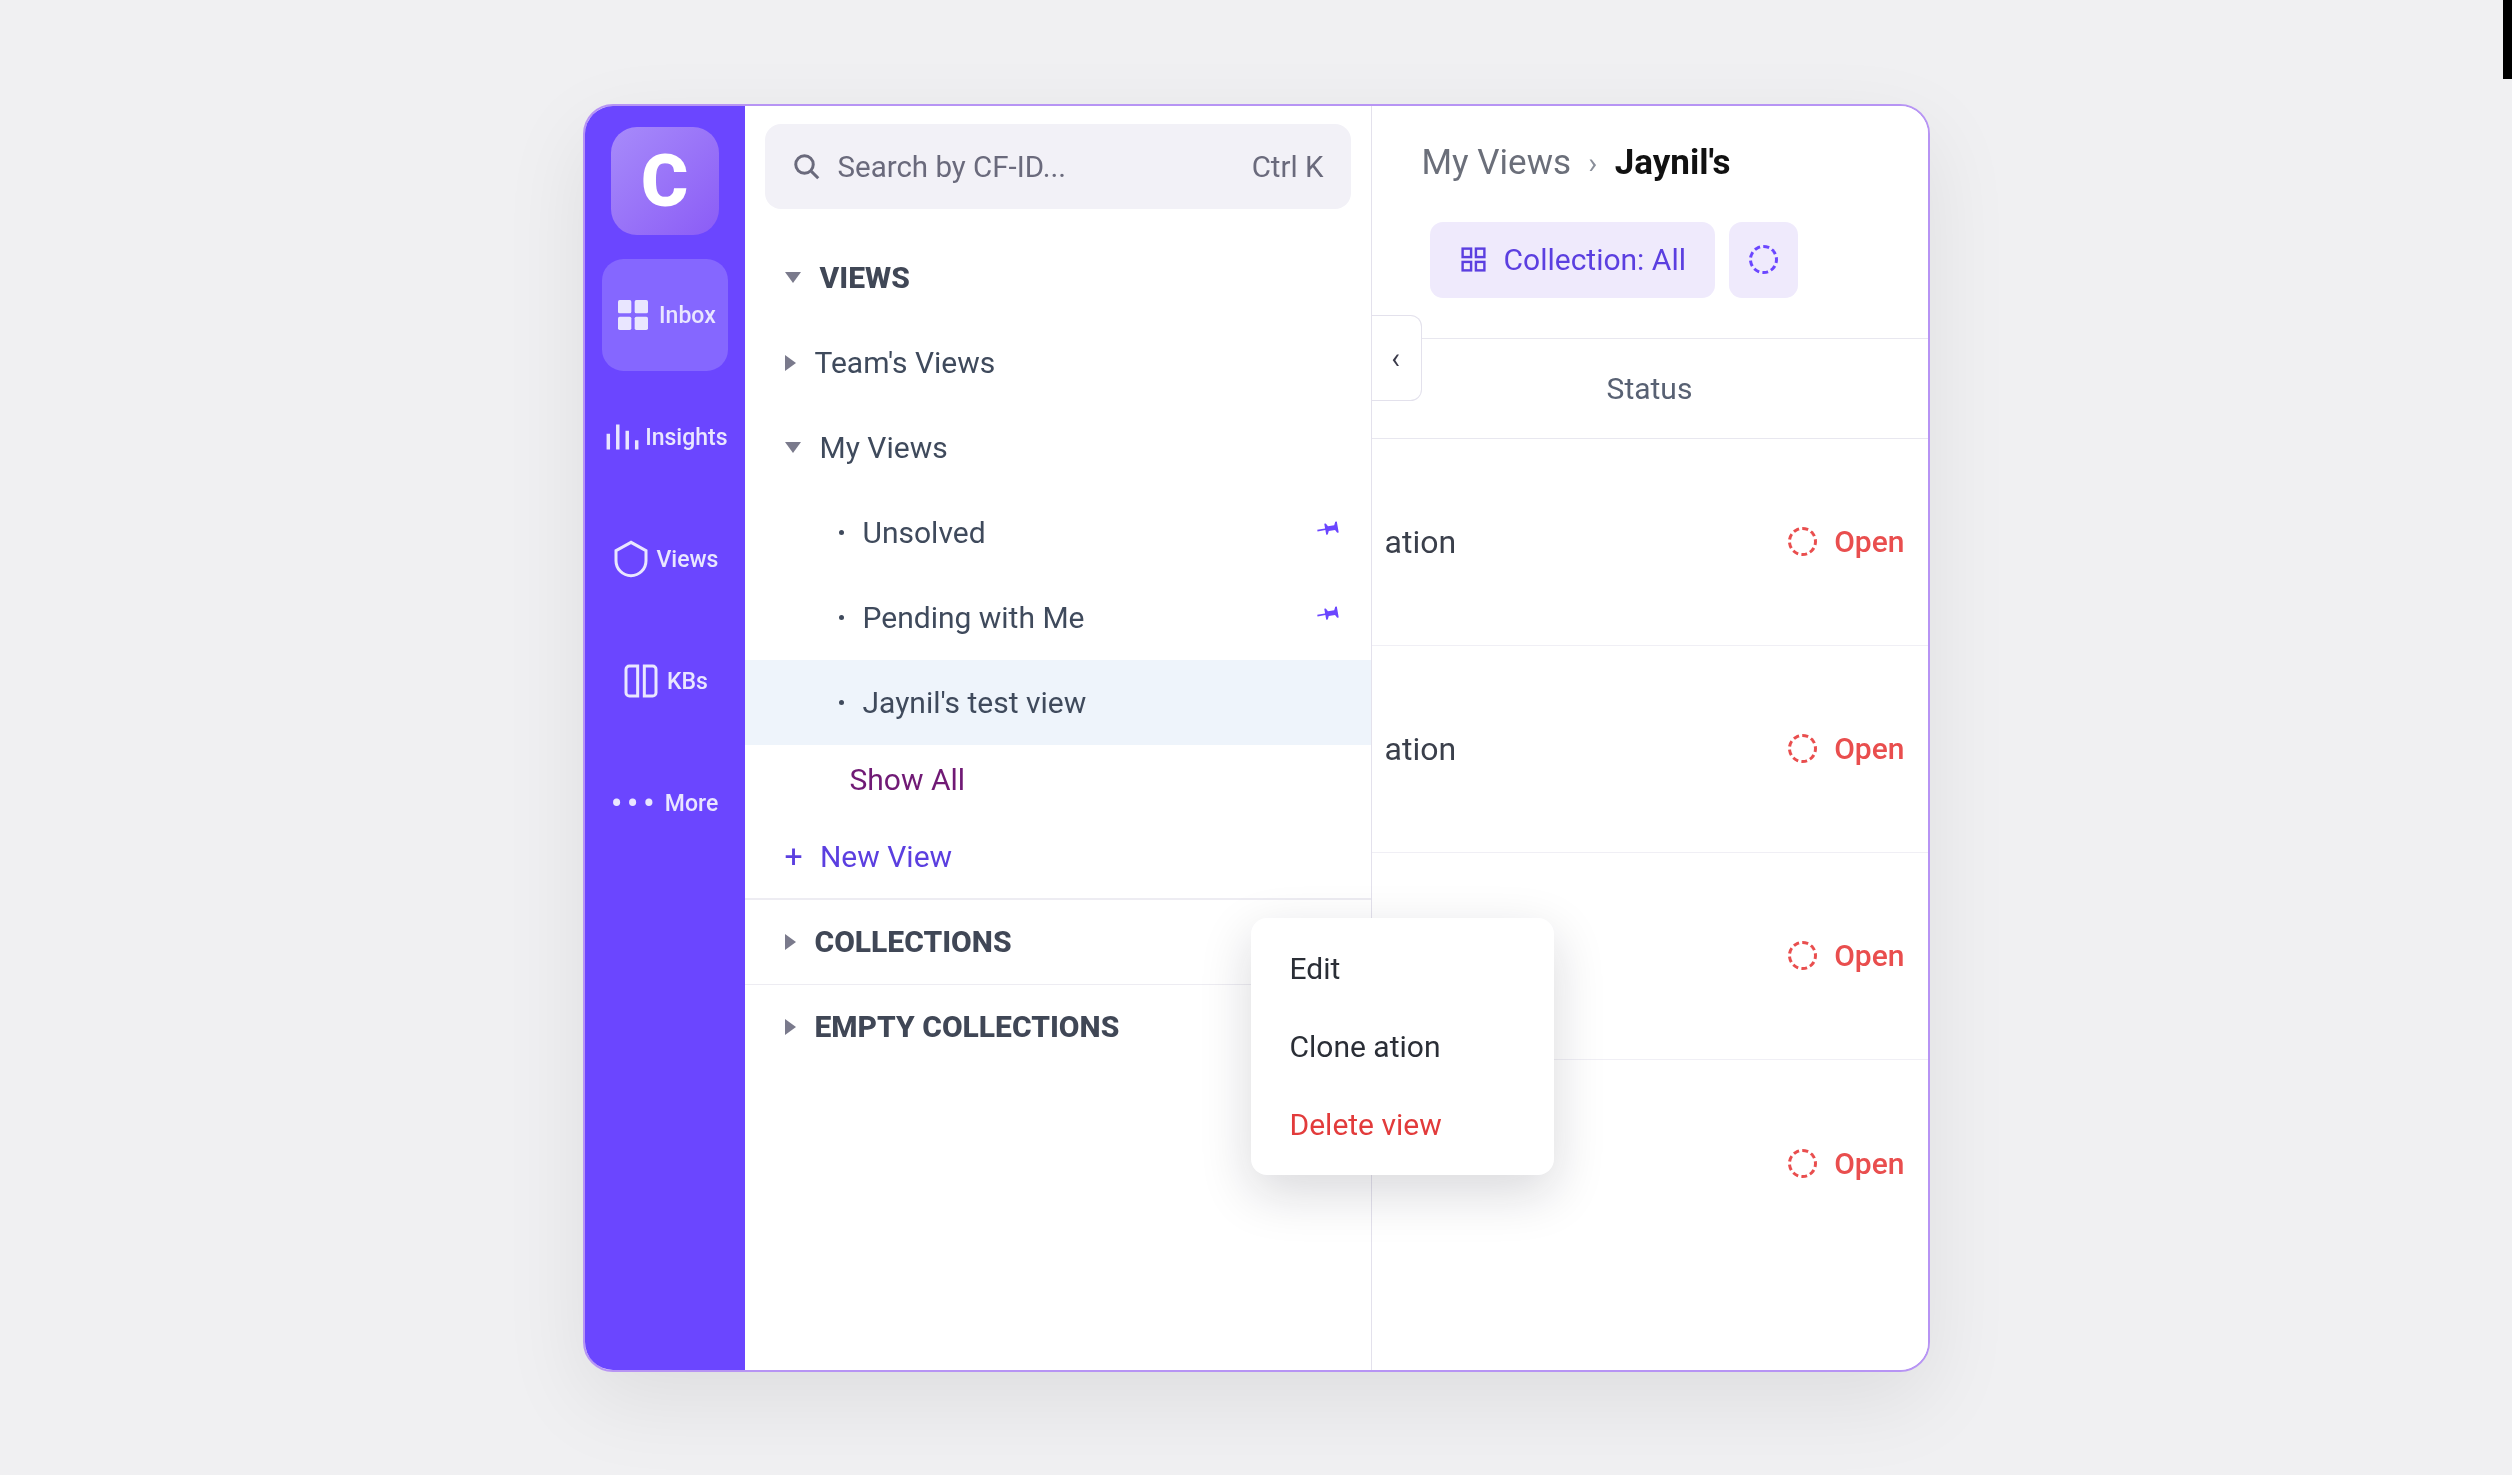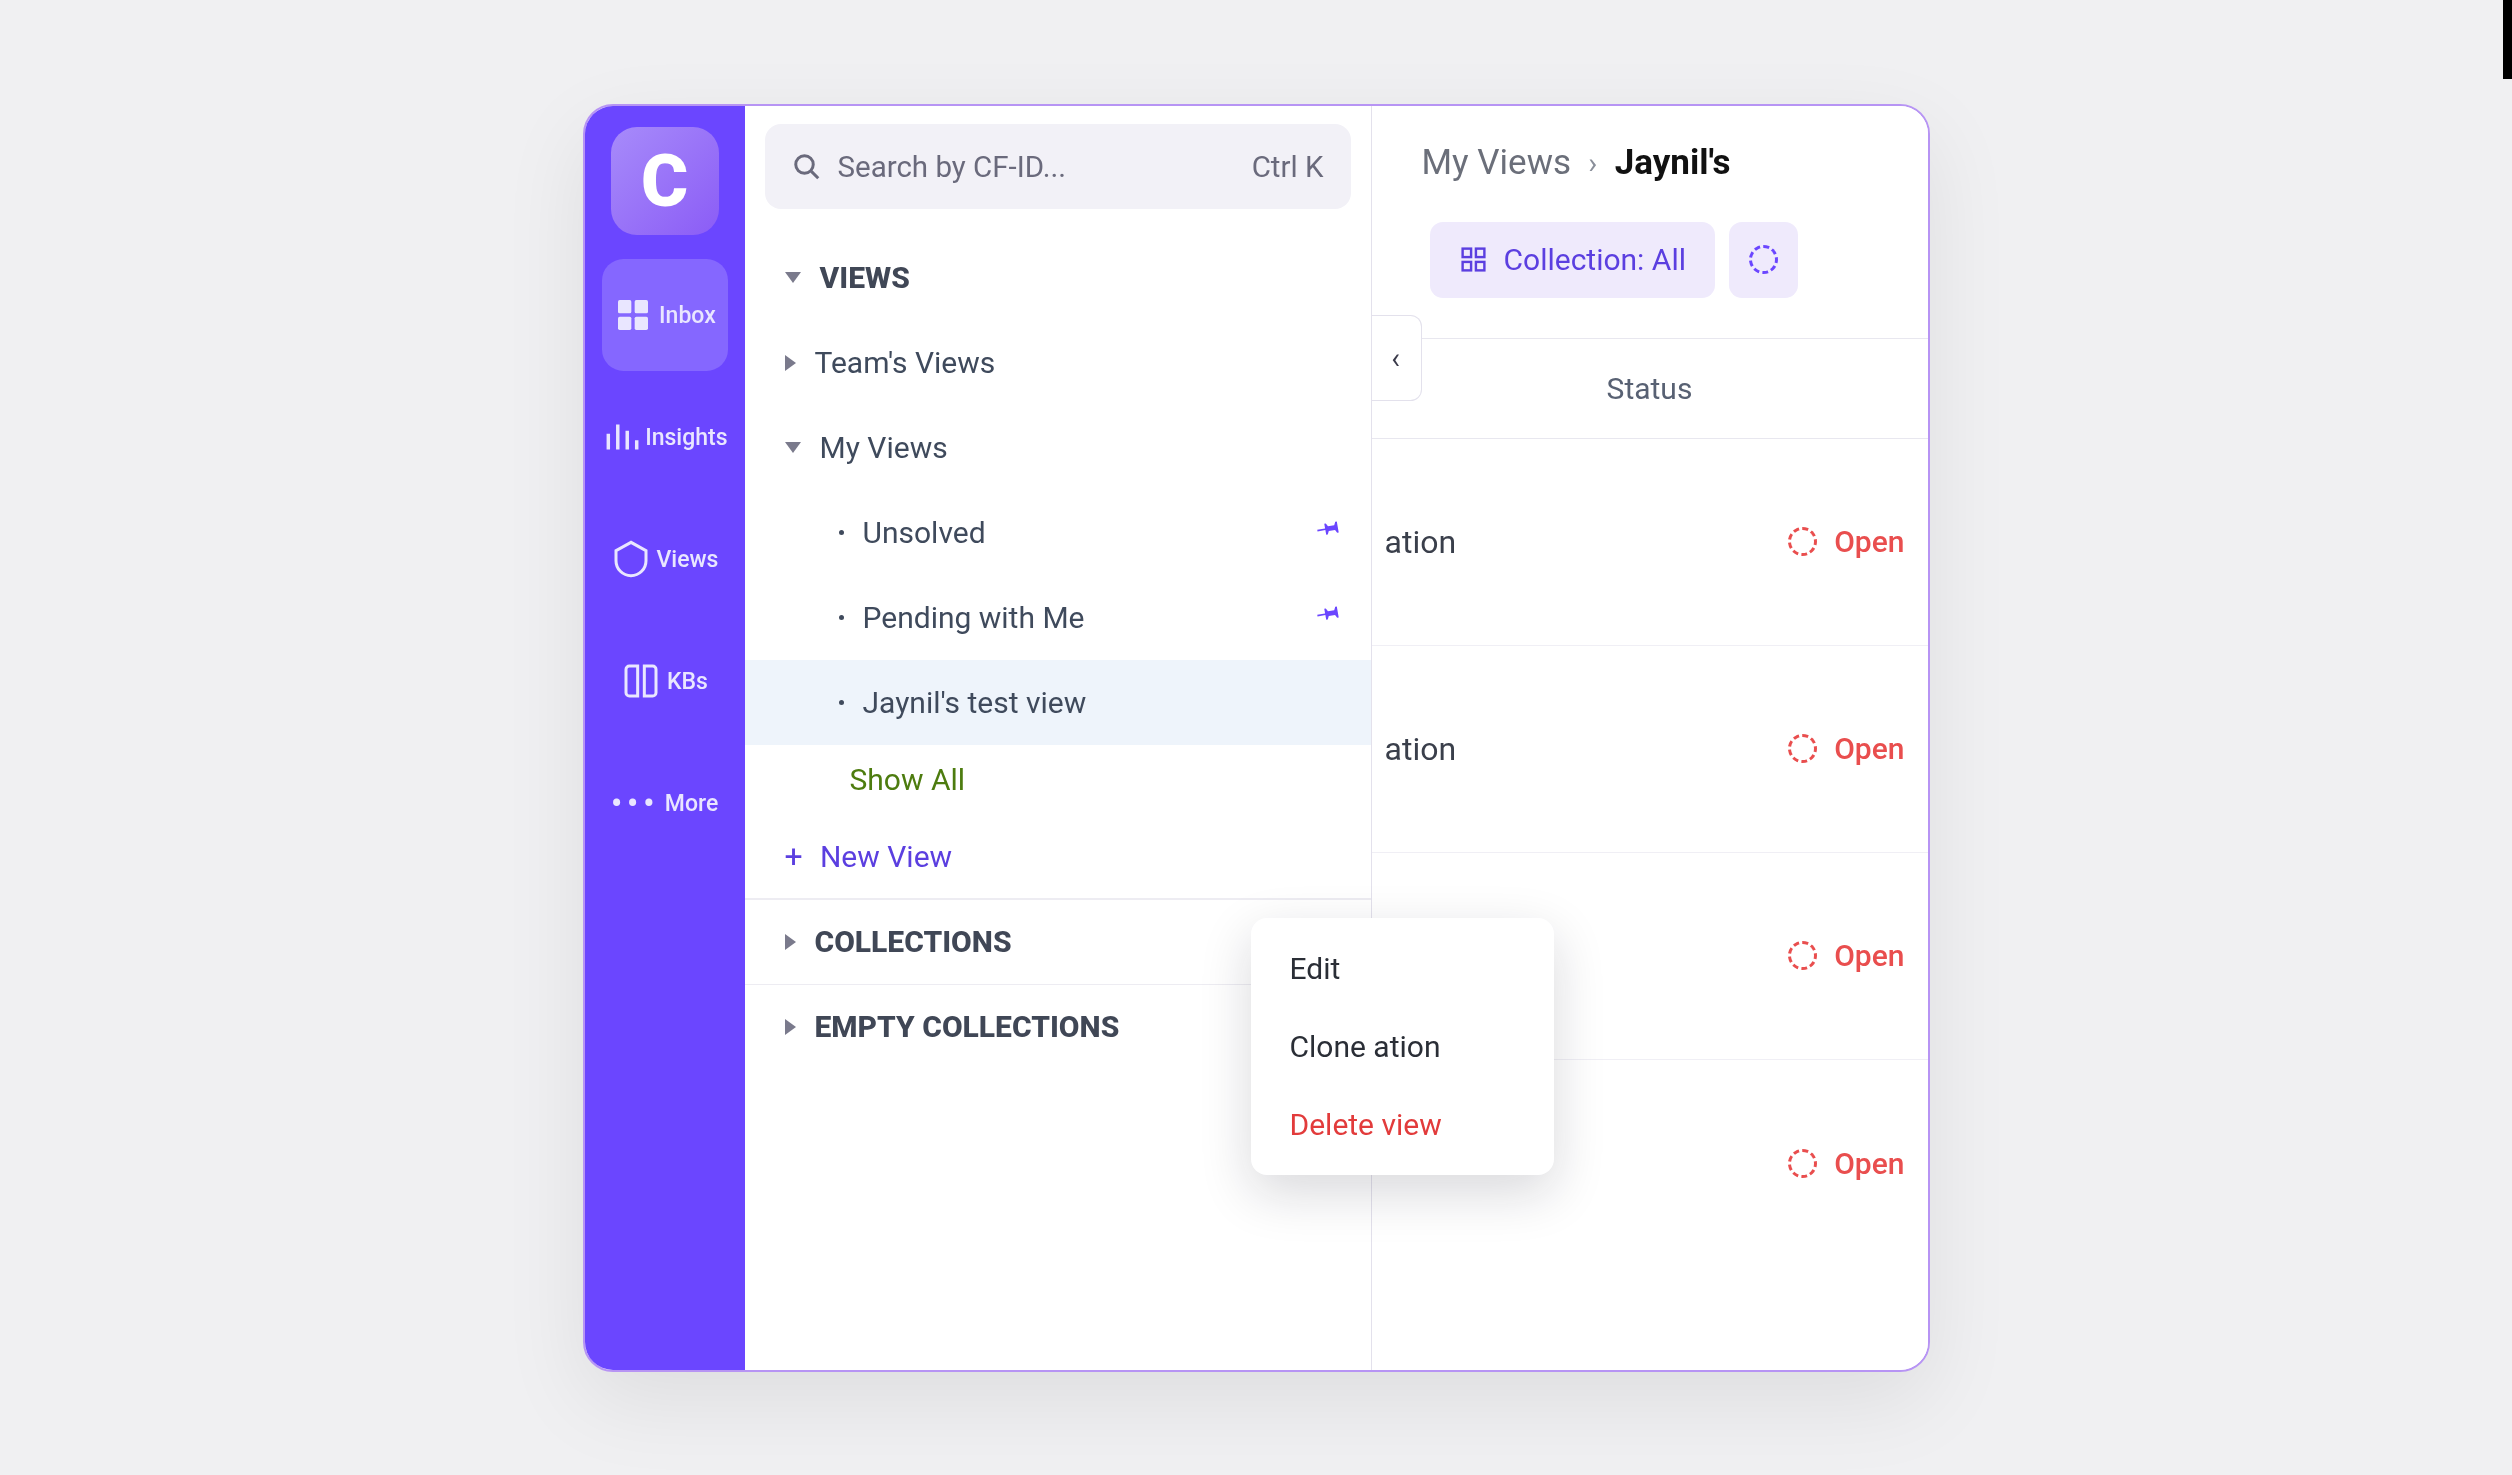--- a/index.html
+++ b/index.html
@@ -184,21 +184,21 @@
     .pin-icon {
       color: #6b46ff;
       flex-shrink: 0;
     }
     .pin-icon svg {
       width: 27px;
       height: 27px;
       transform: rotate(35deg);
     }
     .show-all {
-      color: #4d7c0f;
+      color: #701a75;
       font-size: 30px;
       padding: 17.3px 0 17.3px 105px;
       cursor: pointer;
     }
     .new-view-row {
       display: flex;
       align-items: center;
       height: 84px;
       padding-left: 40px;
       gap: 17.3px;

